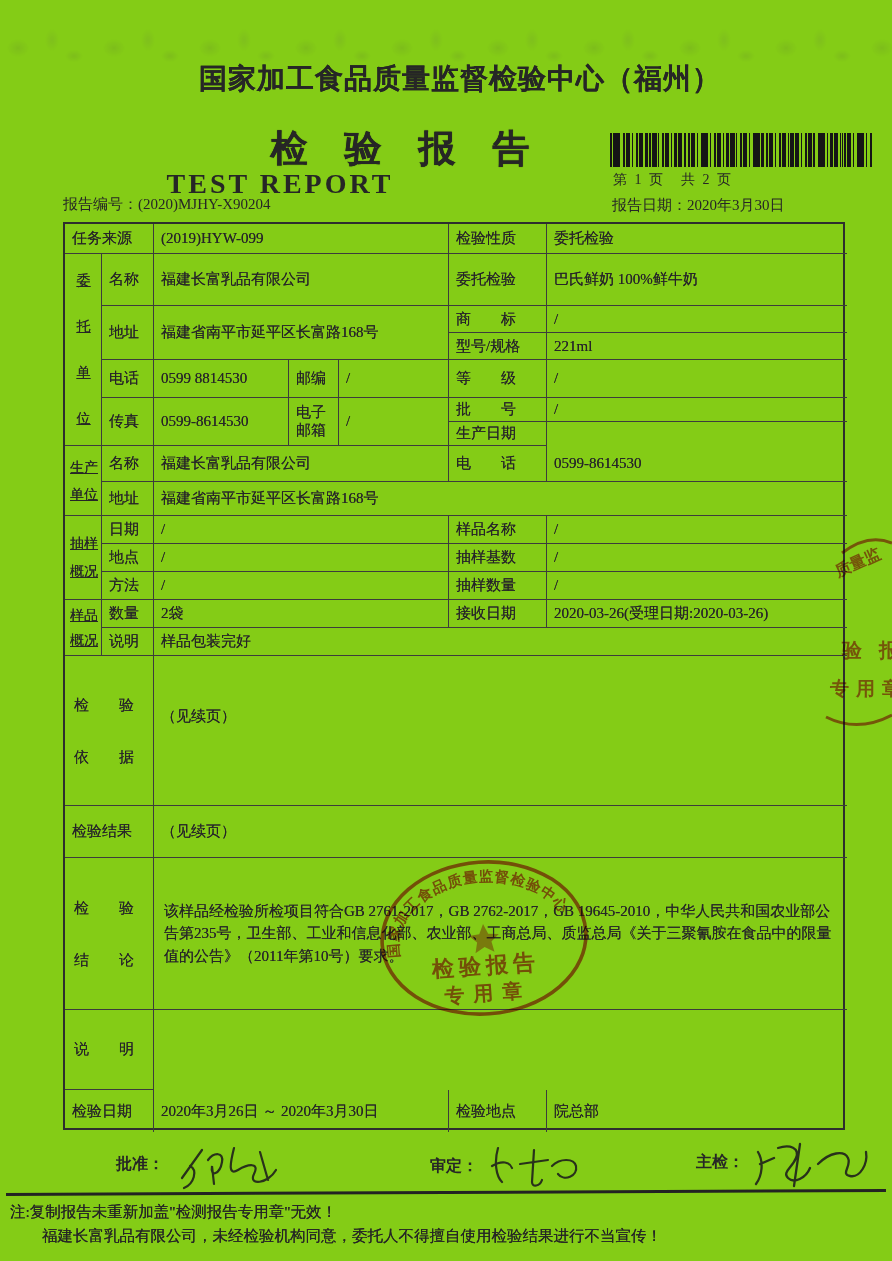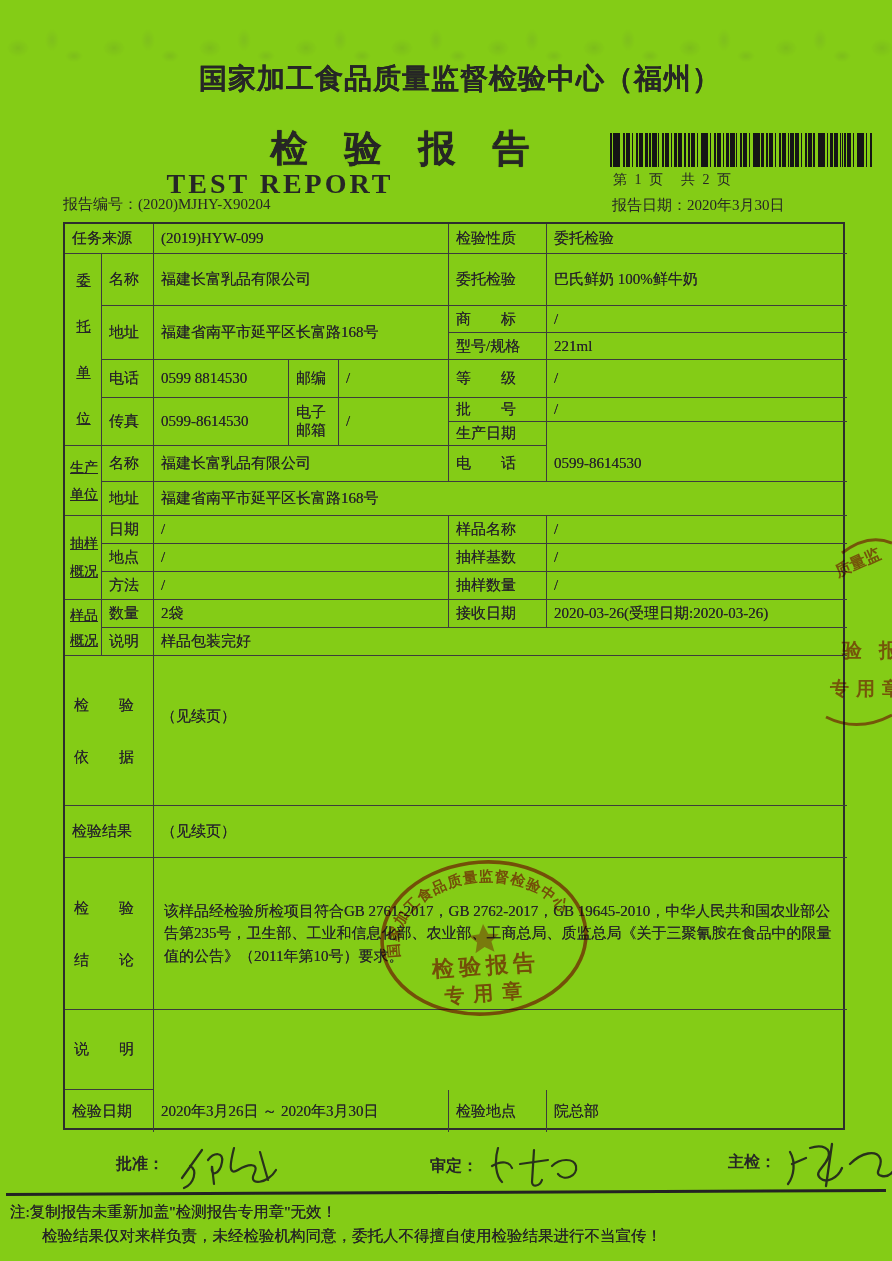--- a/index.html
+++ b/index.html
@@ -166,36 +166,36 @@
     <div class="sig" style="left:430px;top:18px">
       <span>审定：</span>
       <svg width="110" height="52" viewBox="0 0 110 52">
         <g fill="none" stroke="#1c1c1c" stroke-width="2.2" stroke-linecap="round" opacity=".88">
           <path d="M16,6 C12,20 14,34 20,40 M10,24 C20,18 28,20 30,26"></path>
           <path d="M38,22 L66,18 M52,8 L50,40 C50,46 58,44 60,38"></path>
           <path d="M70,24 C78,16 92,16 94,24 C96,34 82,40 76,32"></path>
         </g>
       </svg>
     </div>
-    <div class="sig" style="left:728px;top:14px">
+    <div class="sig" style="left:696px;top:14px">
       <span>主检：</span>
       <svg width="130" height="58" viewBox="0 0 130 58">
         <g fill="none" stroke="#1c1c1c" stroke-width="2.3" stroke-linecap="round" opacity=".88">
           <path d="M10,14 C16,24 14,38 8,46 M12,26 L26,20"></path>
           <path d="M30,10 C42,6 52,10 48,20 C44,30 34,34 40,40 C46,46 58,40 62,30 M52,6 L46,48"></path>
           <path d="M70,26 C82,14 96,12 100,20 C104,28 92,36 102,38 C112,40 120,26 118,14"></path>
         </g>
       </svg>
     </div>
   </div>
 
   <div class="abs rule"></div>
   <div class="abs notes">
     <div class="n1">注:复制报告未重新加盖"检测报告专用章"无效！</div>
-    <div class="n2">检验结果仅对来样负责，未经检验机构同意，委托人不得擅自使用检验结果进行不当宣传！</div>
+    <div class="n2">福建长富乳品有限公司，未经检验机构同意，委托人不得擅自使用检验结果进行不当宣传！</div>
   </div>
 
   <svg class="abs stamp" width="230" height="175" viewBox="0 0 230 175">
     <g transform="rotate(-4 112 86)">
       <ellipse cx="112" cy="86" rx="102" ry="76" fill="none" stroke="#d8463a" stroke-width="3.6"></ellipse>
       <path id="sealArc" d="M 30 110 A 86 62 0 1 1 194 110" fill="none"></path>
       <text font-size="14.5" font-weight="700" fill="#d8463a" letter-spacing="1">
         <textPath href="#sealArc" startOffset="4%">国家加工食品质量监督检验中心</textPath>
       </text>
       <path d="M112 72 l4.5 10 10.5 1 -7.8 7 2.3 10.5 -9.5 -5.6 -9.5 5.6 2.3 -10.5 -7.8 -7 10.5 -1 z" fill="#d8463a" opacity=".65"></path>

